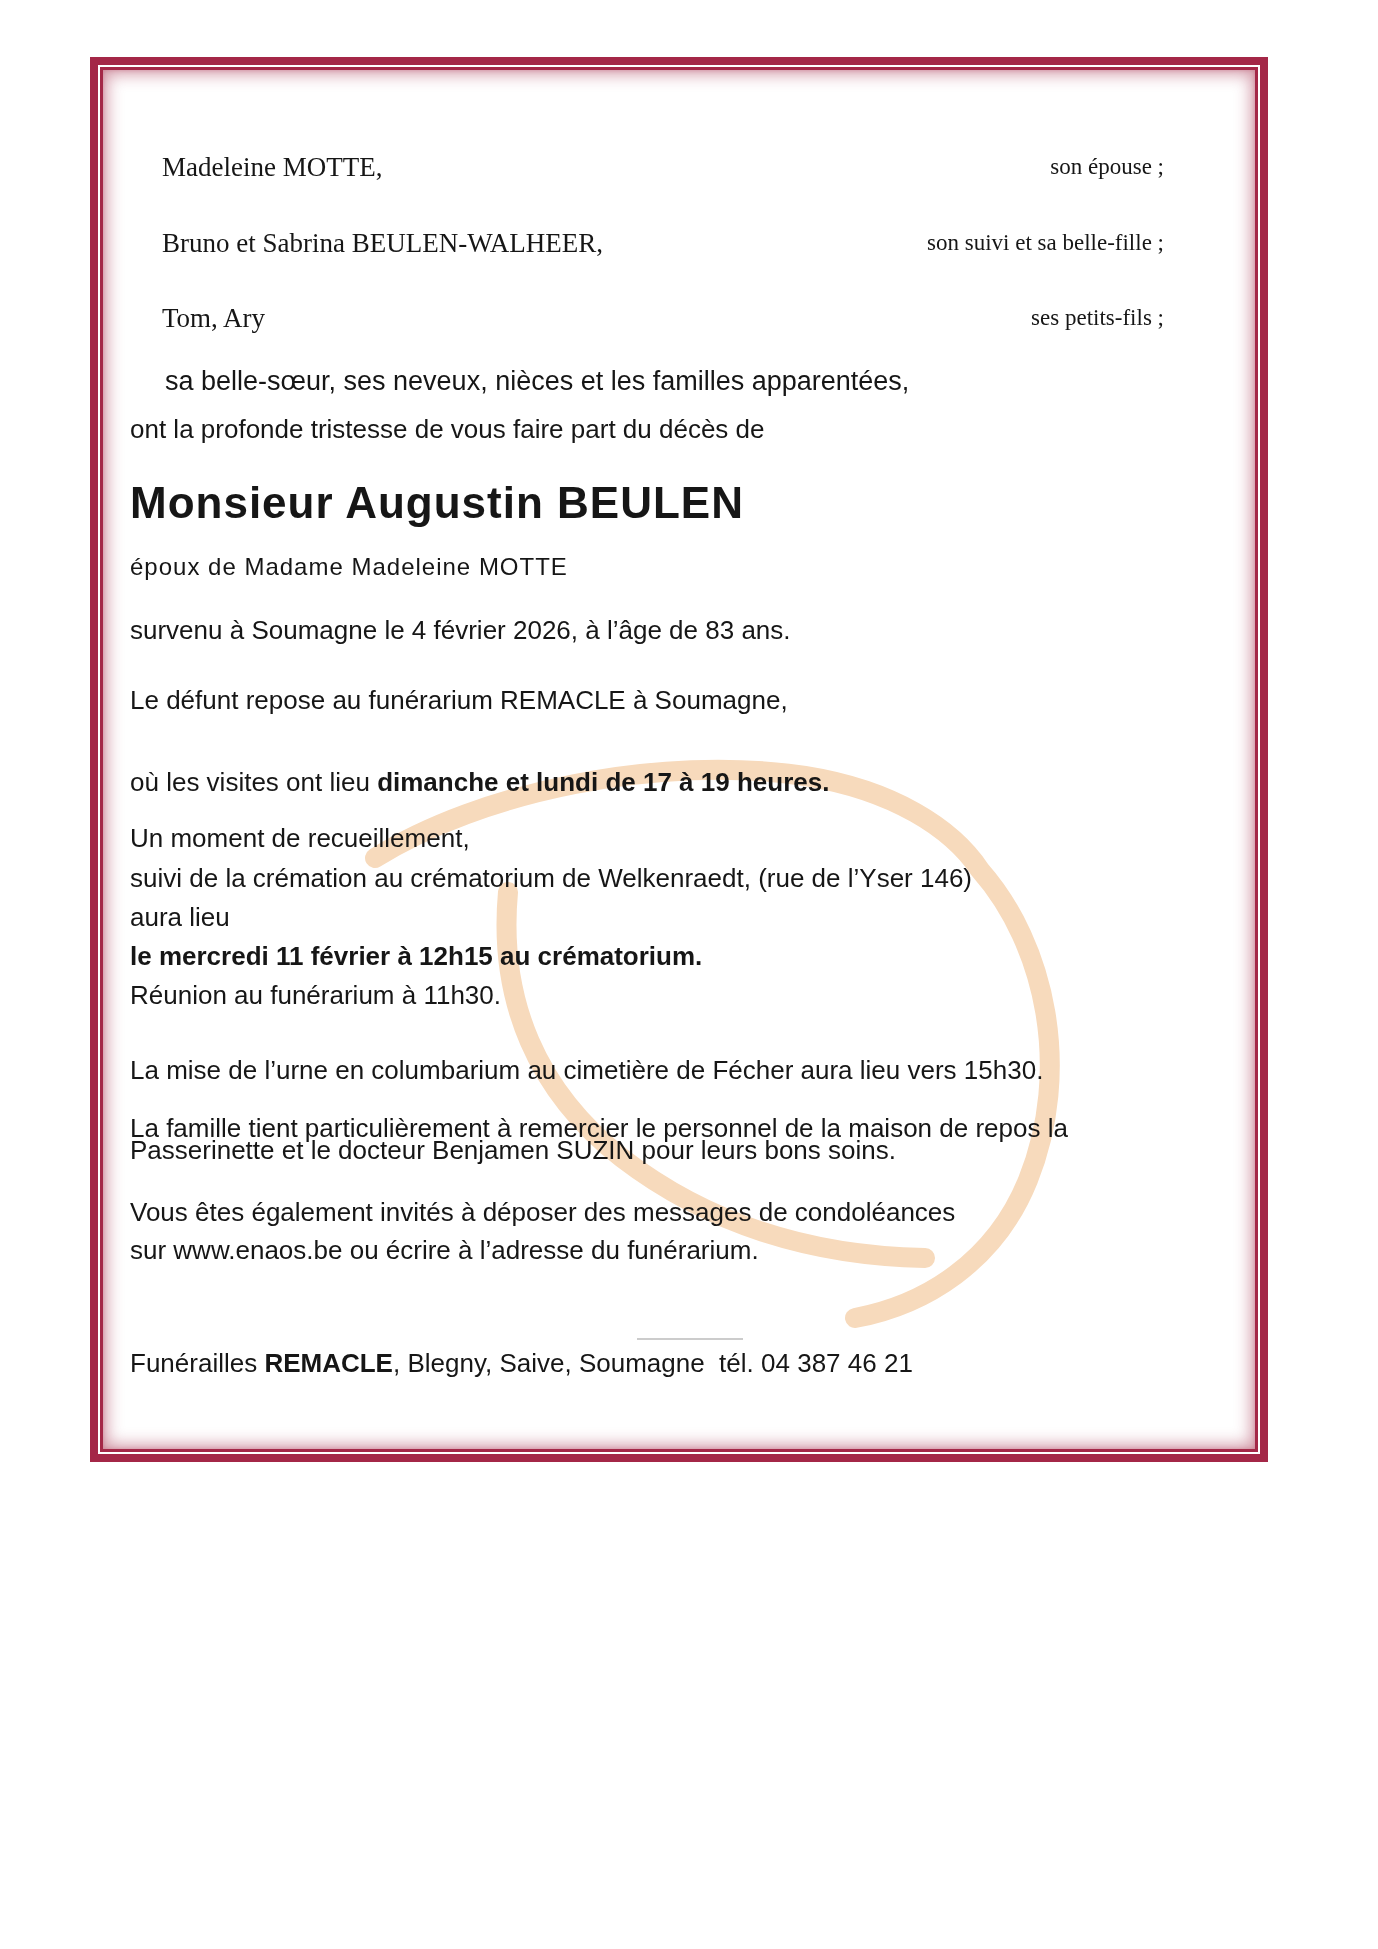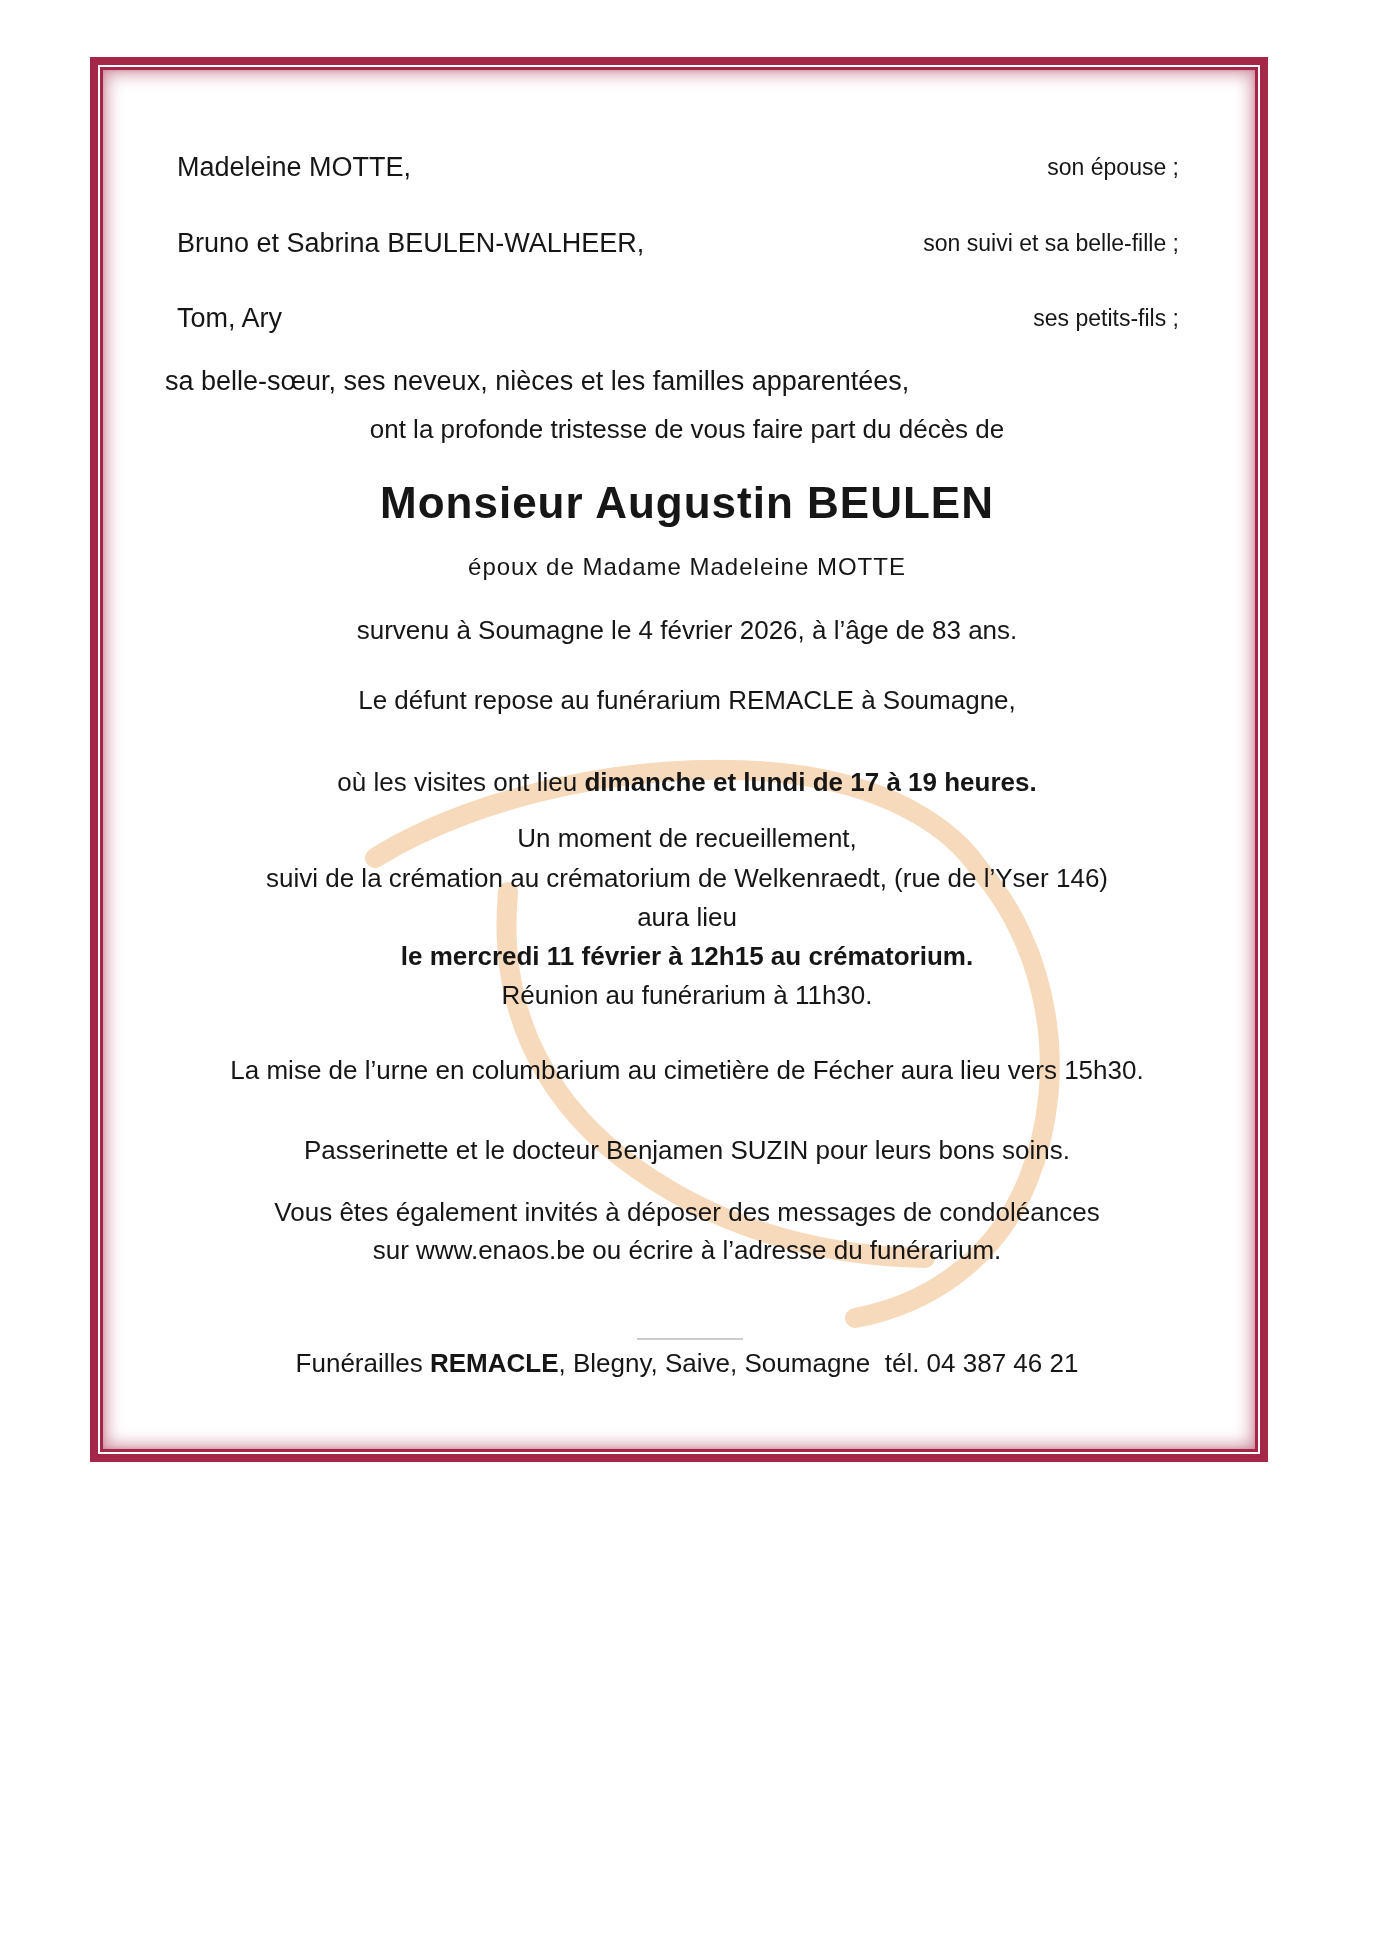--- a/index.html
+++ b/index.html
@@ -33,28 +33,28 @@
   }
   .watermark path{
     fill:none;
     stroke:var(--peach);
     stroke-width:20;
     stroke-linecap:round;
   }
   .content{position:absolute;inset:0;z-index:2;}
   .line{
     position:absolute;left:130px;width:1114px;
-    text-align:center;
+    text-align:left;
     font-size:26px;line-height:34px;
     white-space:pre-wrap;
   }
   .row{
-    position:absolute;left:177px;width:1002px;
+    position:absolute;left:162px;width:1002px;
     display:flex;justify-content:space-between;align-items:flex-end;
-    font-size:27px;line-height:34px;
+    font-size:27px;line-height:34px;font-family:Liberation Serif, serif;
   }
   .row .relation{font-size:23px;}
   .left-line{
     position:absolute;left:165px;width:1002px;
     font-size:27px;line-height:34px;text-align:left;
   }
   .title{
     font-size:44px;line-height:52px;font-weight:700;letter-spacing:1px;
   }
   .subtitle{
@@ -107,20 +107,21 @@
   <div class="line" style="top:765px;"><span>où les visites ont lieu </span><span class="bold">dimanche et lundi de 17 à 19 heures.</span></div>
 
   <div class="line" style="top:821px;">Un moment de recueillement,</div>
   <div class="line" style="top:861px;">suivi de la crémation au crématorium de Welkenraedt, (rue de l’Yser 146)</div>
   <div class="line" style="top:900px;">aura lieu</div>
   <div class="line bold" style="top:939px;">le mercredi 11 février à 12h15 au crématorium.</div>
   <div class="line" style="top:978px;">Réunion au funérarium à 11h30.</div>
 
   <div class="line" style="top:1053px;">La mise de l’urne en columbarium au cimetière de Fécher aura lieu vers 15h30.</div>
 
+  <div class="line" style="top:1111px;">La famille tient particulièrement à remercier le personnel de la maison de repos la</div>
   <div class="line" style="top:1133px;">Passerinette et le docteur Benjamen SUZIN pour leurs bons soins.</div>
 
   <div class="line" style="top:1195px;">Vous êtes également invités à déposer des messages de condoléances</div>
   <div class="line" style="top:1233px;">sur www.enaos.be ou écrire à l’adresse du funérarium.</div>
 
   <div class="divider"></div>
 
   <div class="line" style="top:1346px;"><span>Funérailles </span><span class="bold">REMACLE</span><span>, Blegny, Saive, Soumagne  tél. 04 387 46 21</span></div>
 
 </div>

